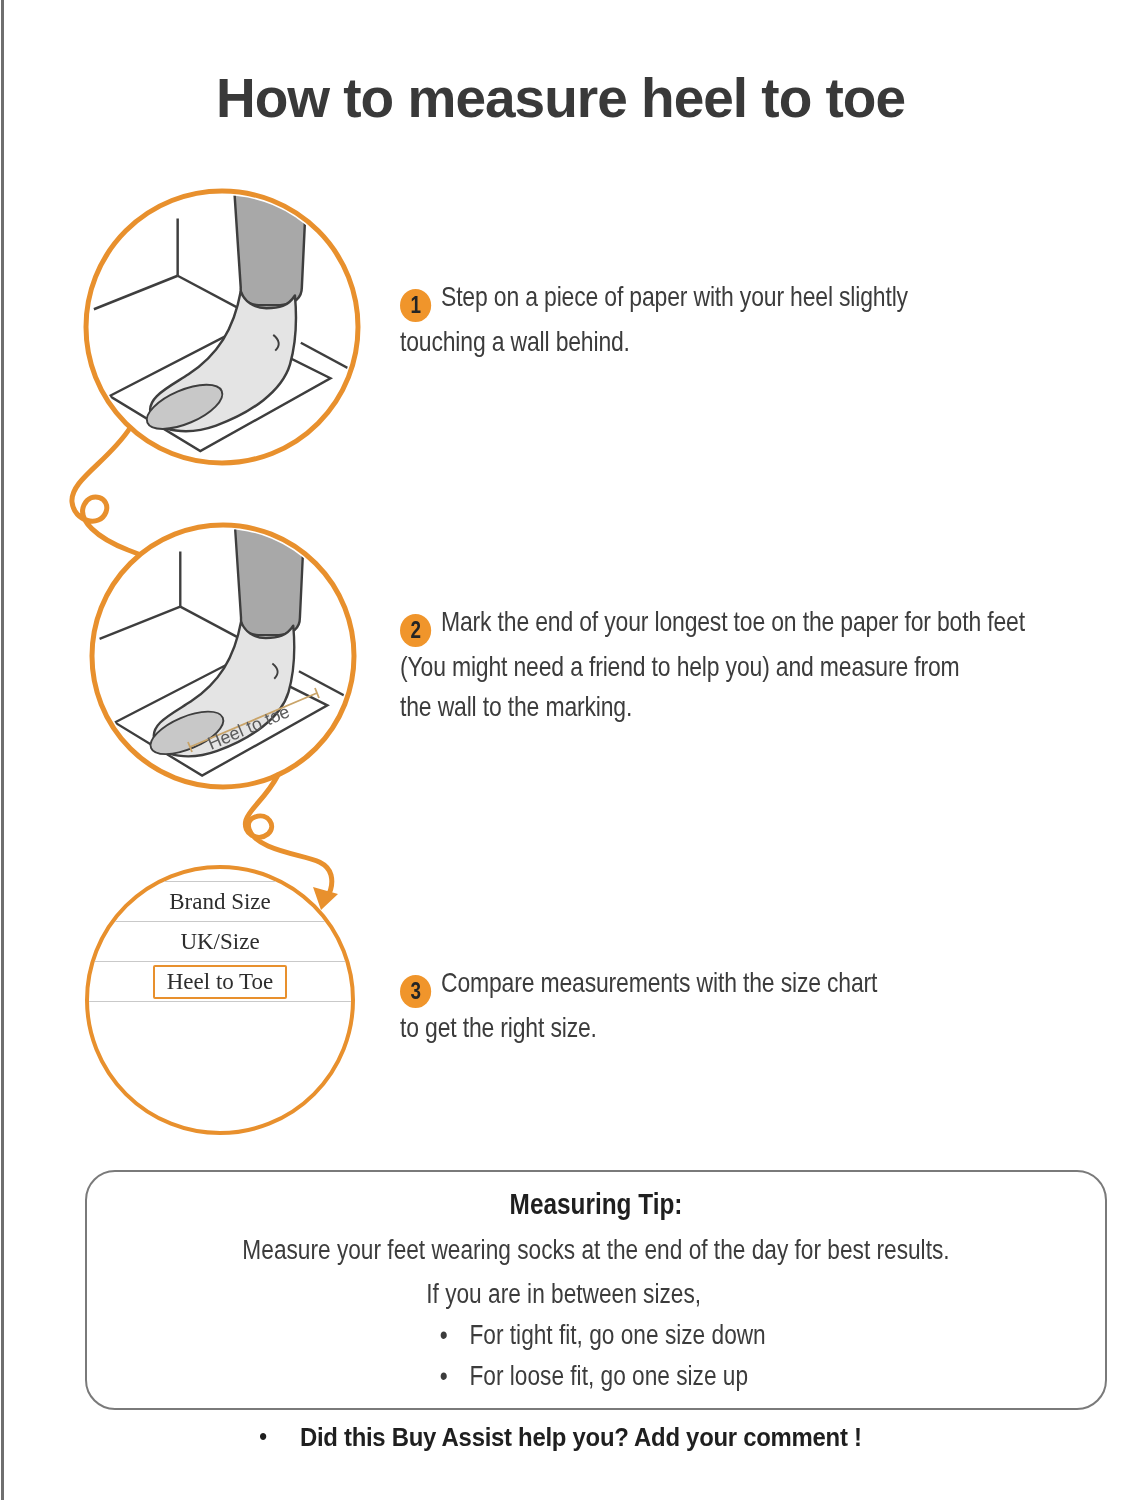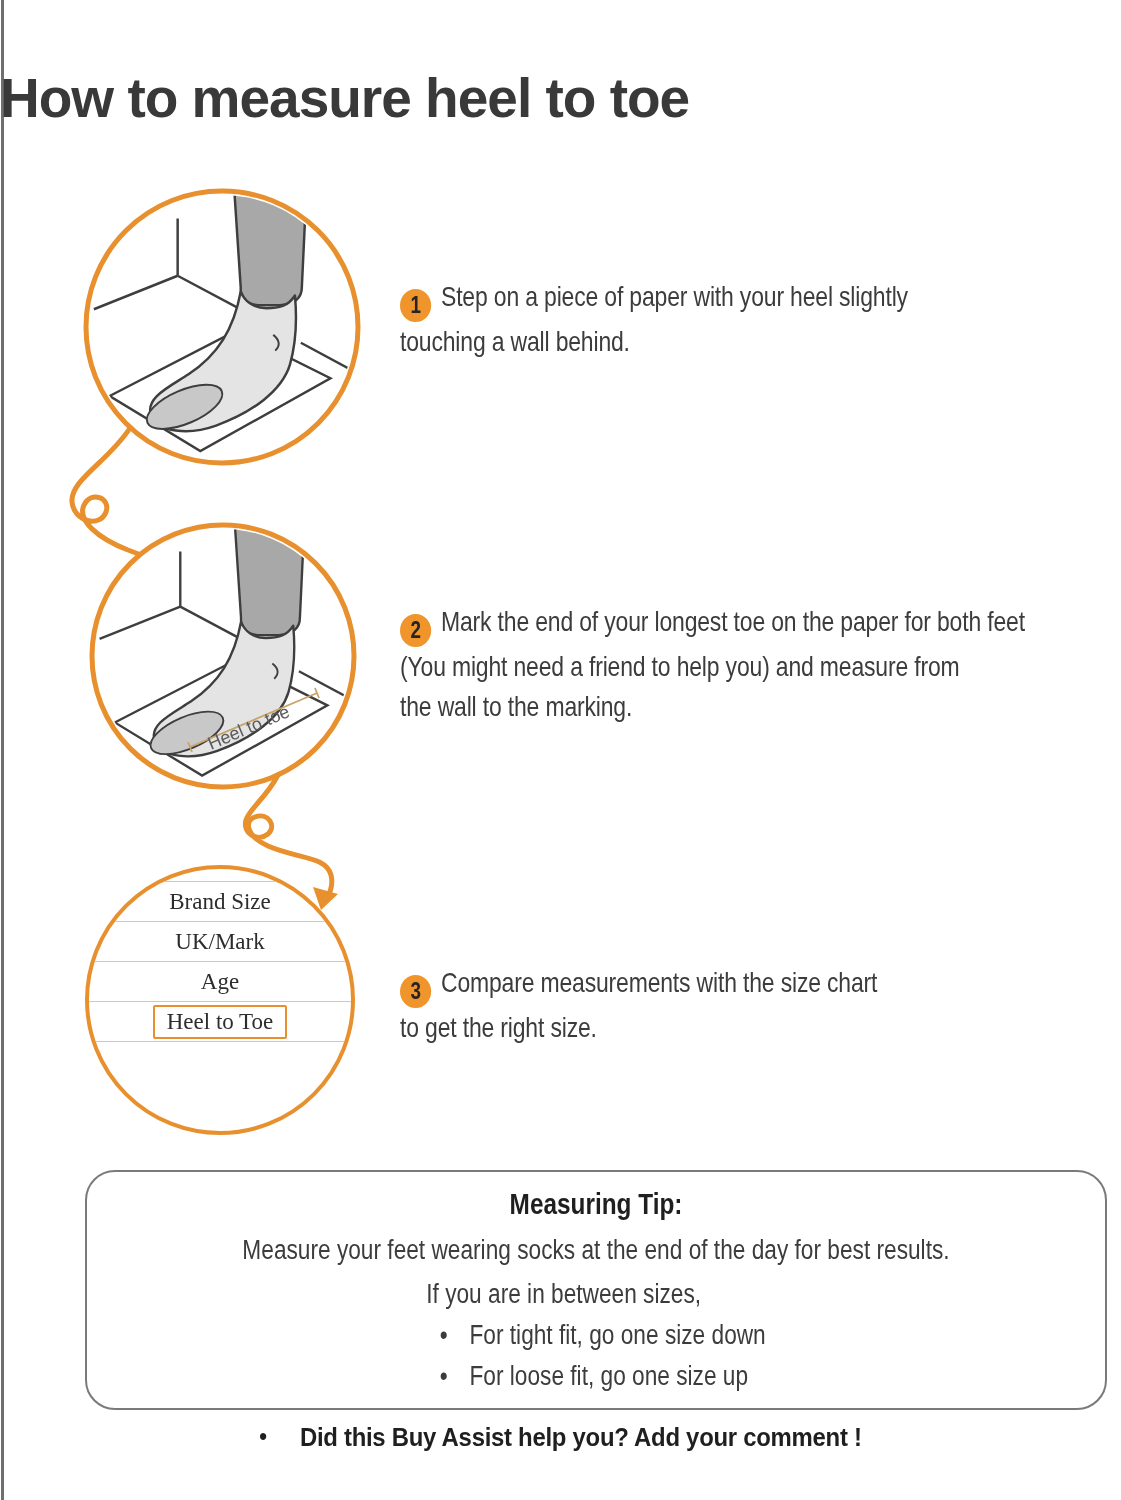--- a/index.html
+++ b/index.html
@@ -2,21 +2,21 @@
 <html><head>
 <meta charset="utf-8">
 <style>
   html,body{margin:0;padding:0;background:#ffffff;}
   .page{
     position:relative;width:1121px;height:1500px;background:#ffffff;overflow:hidden;
     font-family:"Liberation Sans","DejaVu Sans",sans-serif;color:#3c3c3c;
   }
   .left-rule{position:absolute;left:1px;top:0;width:3px;height:1500px;background:#6f6f6f;}
   .page-title{
-    position:absolute;top:66px;left:0;right:0;margin:0;
+    position:absolute;top:66px;left:0;right:0;margin:0;text-align:center;
     font-size:55px;font-weight:700;letter-spacing:-1px;color:#393939;
   }
   
   .decor{position:absolute;left:0;top:150px;z-index:3;pointer-events:none;}
   
   .size-circle{
     position:absolute;left:85px;top:865px;width:262px;height:262px;
     border:4px solid #E8902D;border-radius:50%;background:#fff;overflow:hidden;z-index:2;font-family:Liberation Serif, serif;
   }
   .size-rows{margin-top:12px;}
@@ -118,22 +118,21 @@
     </g>
     <circle cx="223" cy="506" r="131" fill="none" stroke="#E8902D" stroke-width="5"></circle>
 
     <path d="M278 625 C266 648 250 658 246 670 C242 684 258 692 268 684 C277 676 268 662 255 667 C244 671 246 686 268 696 C298 709 326 706 331 725 C333 733 331 741 327 748" fill="none" stroke="#E8902D" stroke-width="5" stroke-linecap="round"></path>
     <polygon points="321,760 313,737 338,744" fill="#E8902D"></polygon>
   </svg>
 
   <div class="size-circle">
     <div class="size-rows">
       <div class="size-row">Brand Size</div>
-      <div class="size-row">UK/Mark</div>
-      <div class="size-row">Age</div>
+      <div class="size-row">UK/Size</div>
       <div class="size-row">
         <span class="size-highlight">Heel to Toe</span>
       </div>
     </div>
   </div>
 
   <div class="step step-1">
     <div class="step-line">
       <span class="step-badge">1</span><span>Step on a piece of paper with your heel slightly</span>
     </div>

